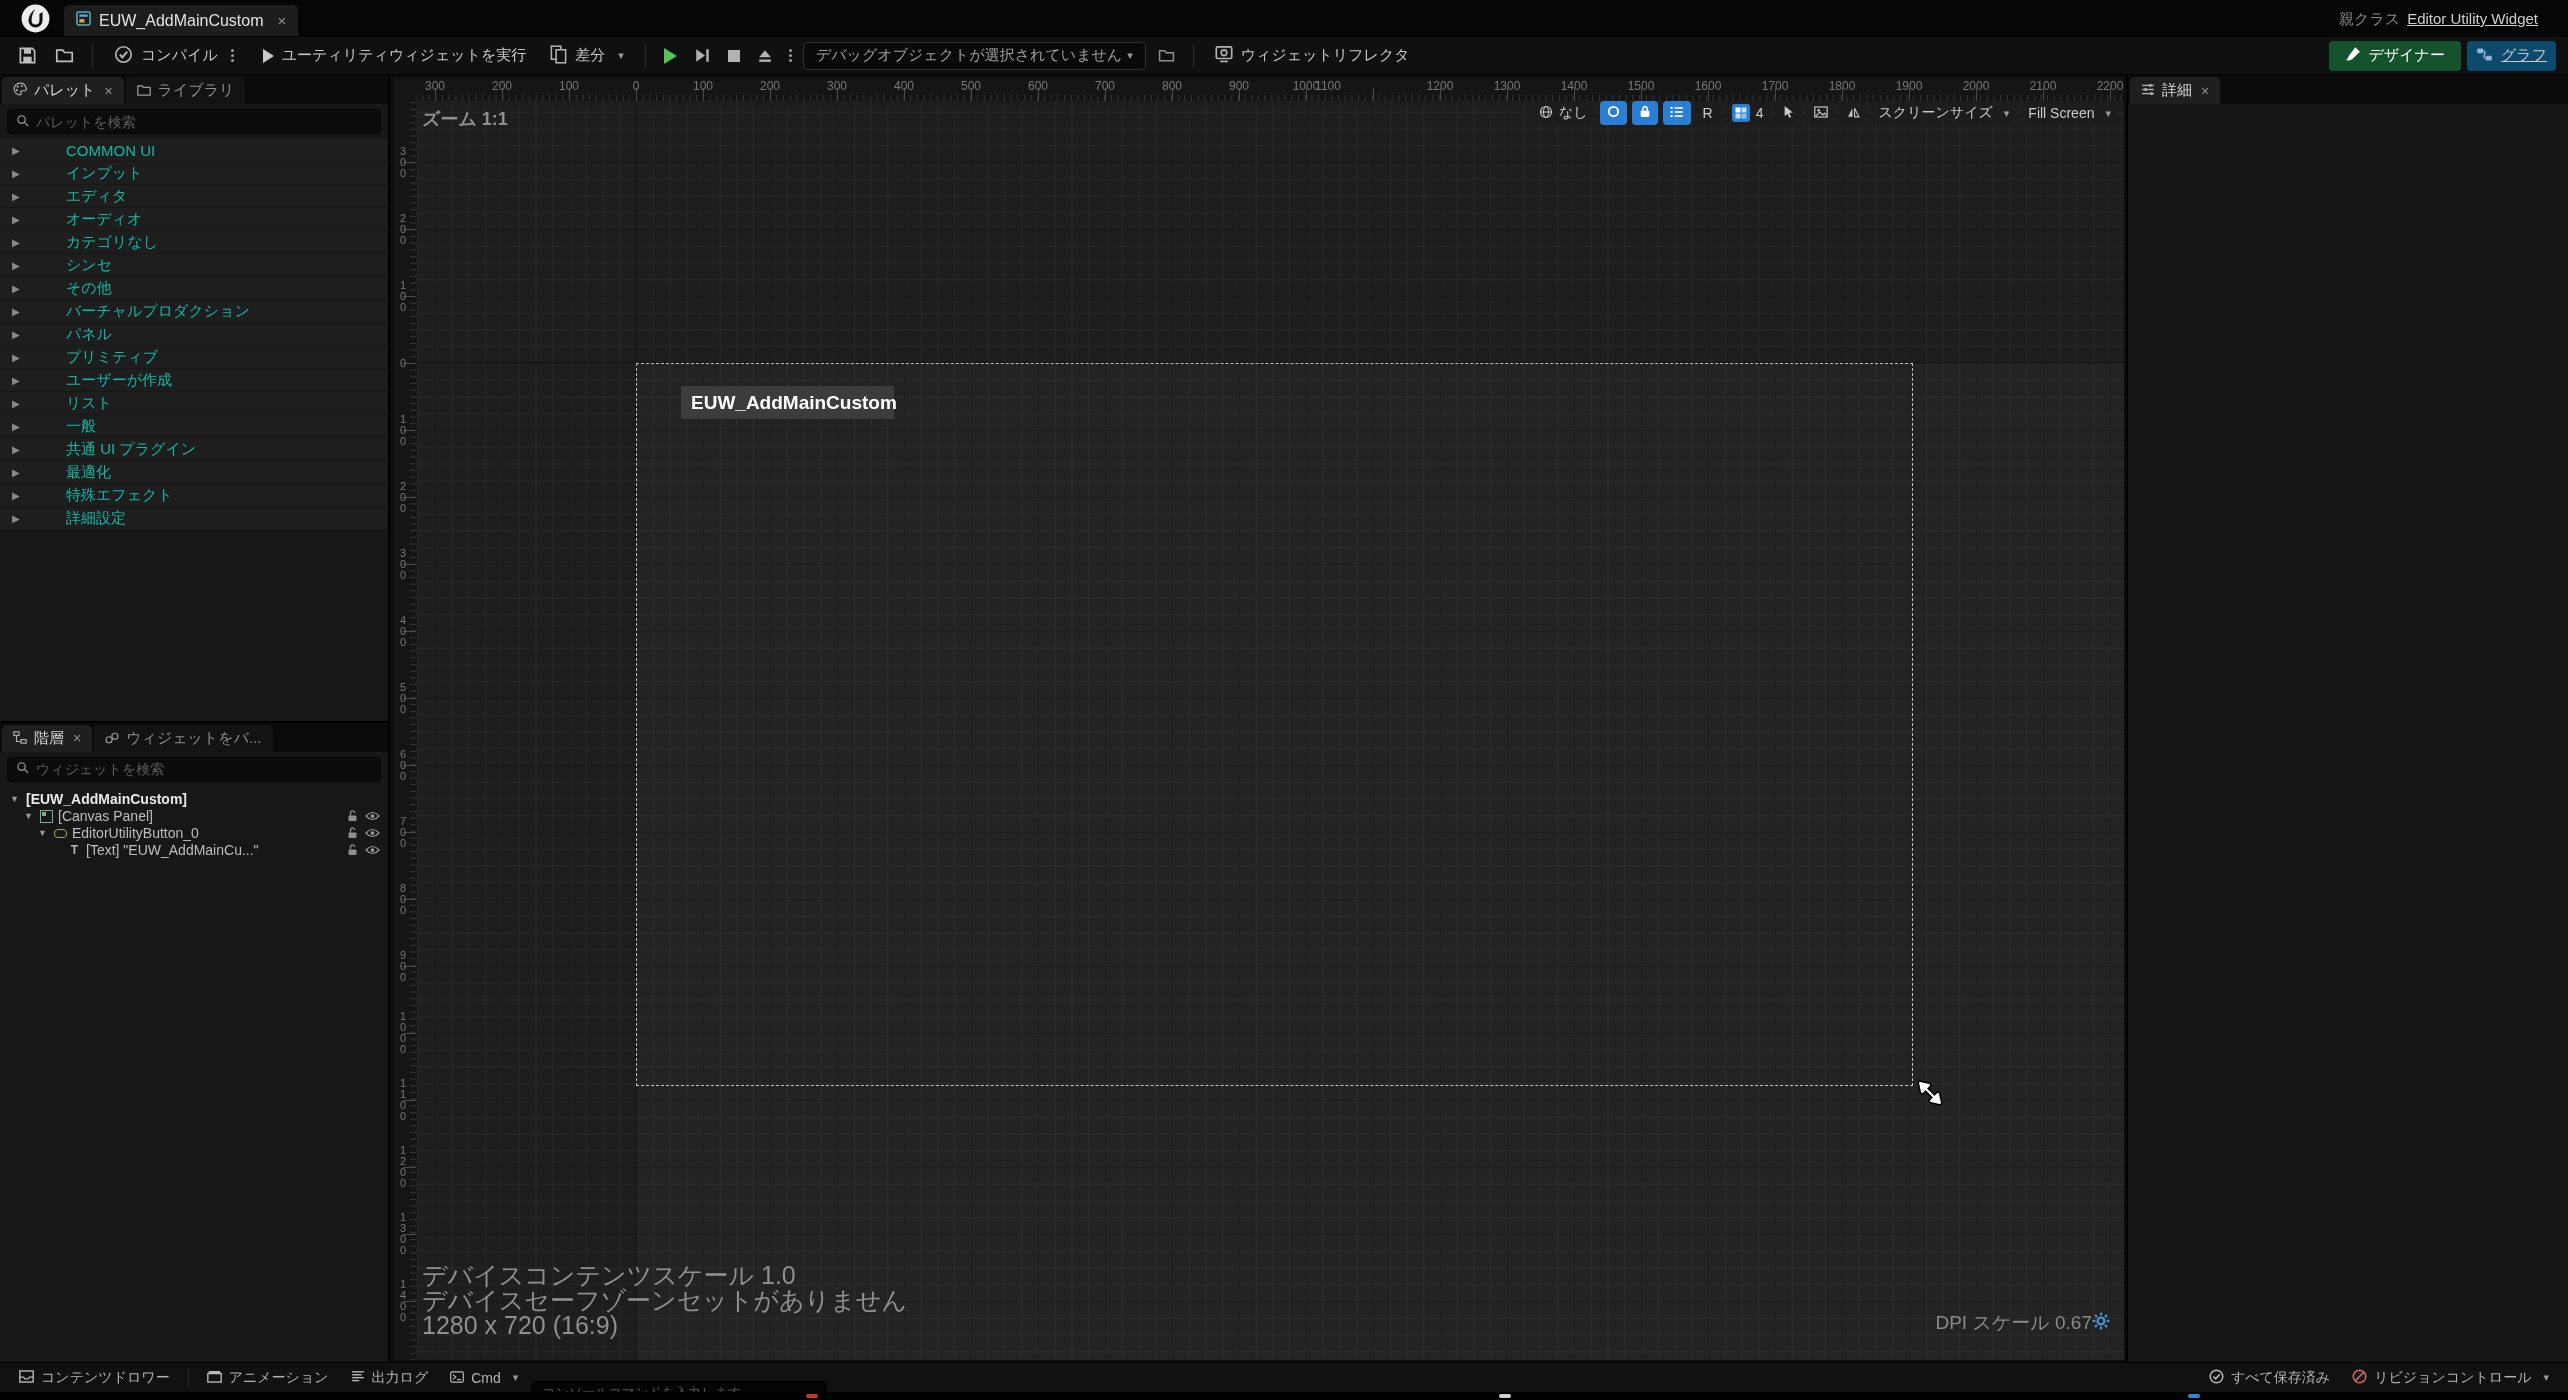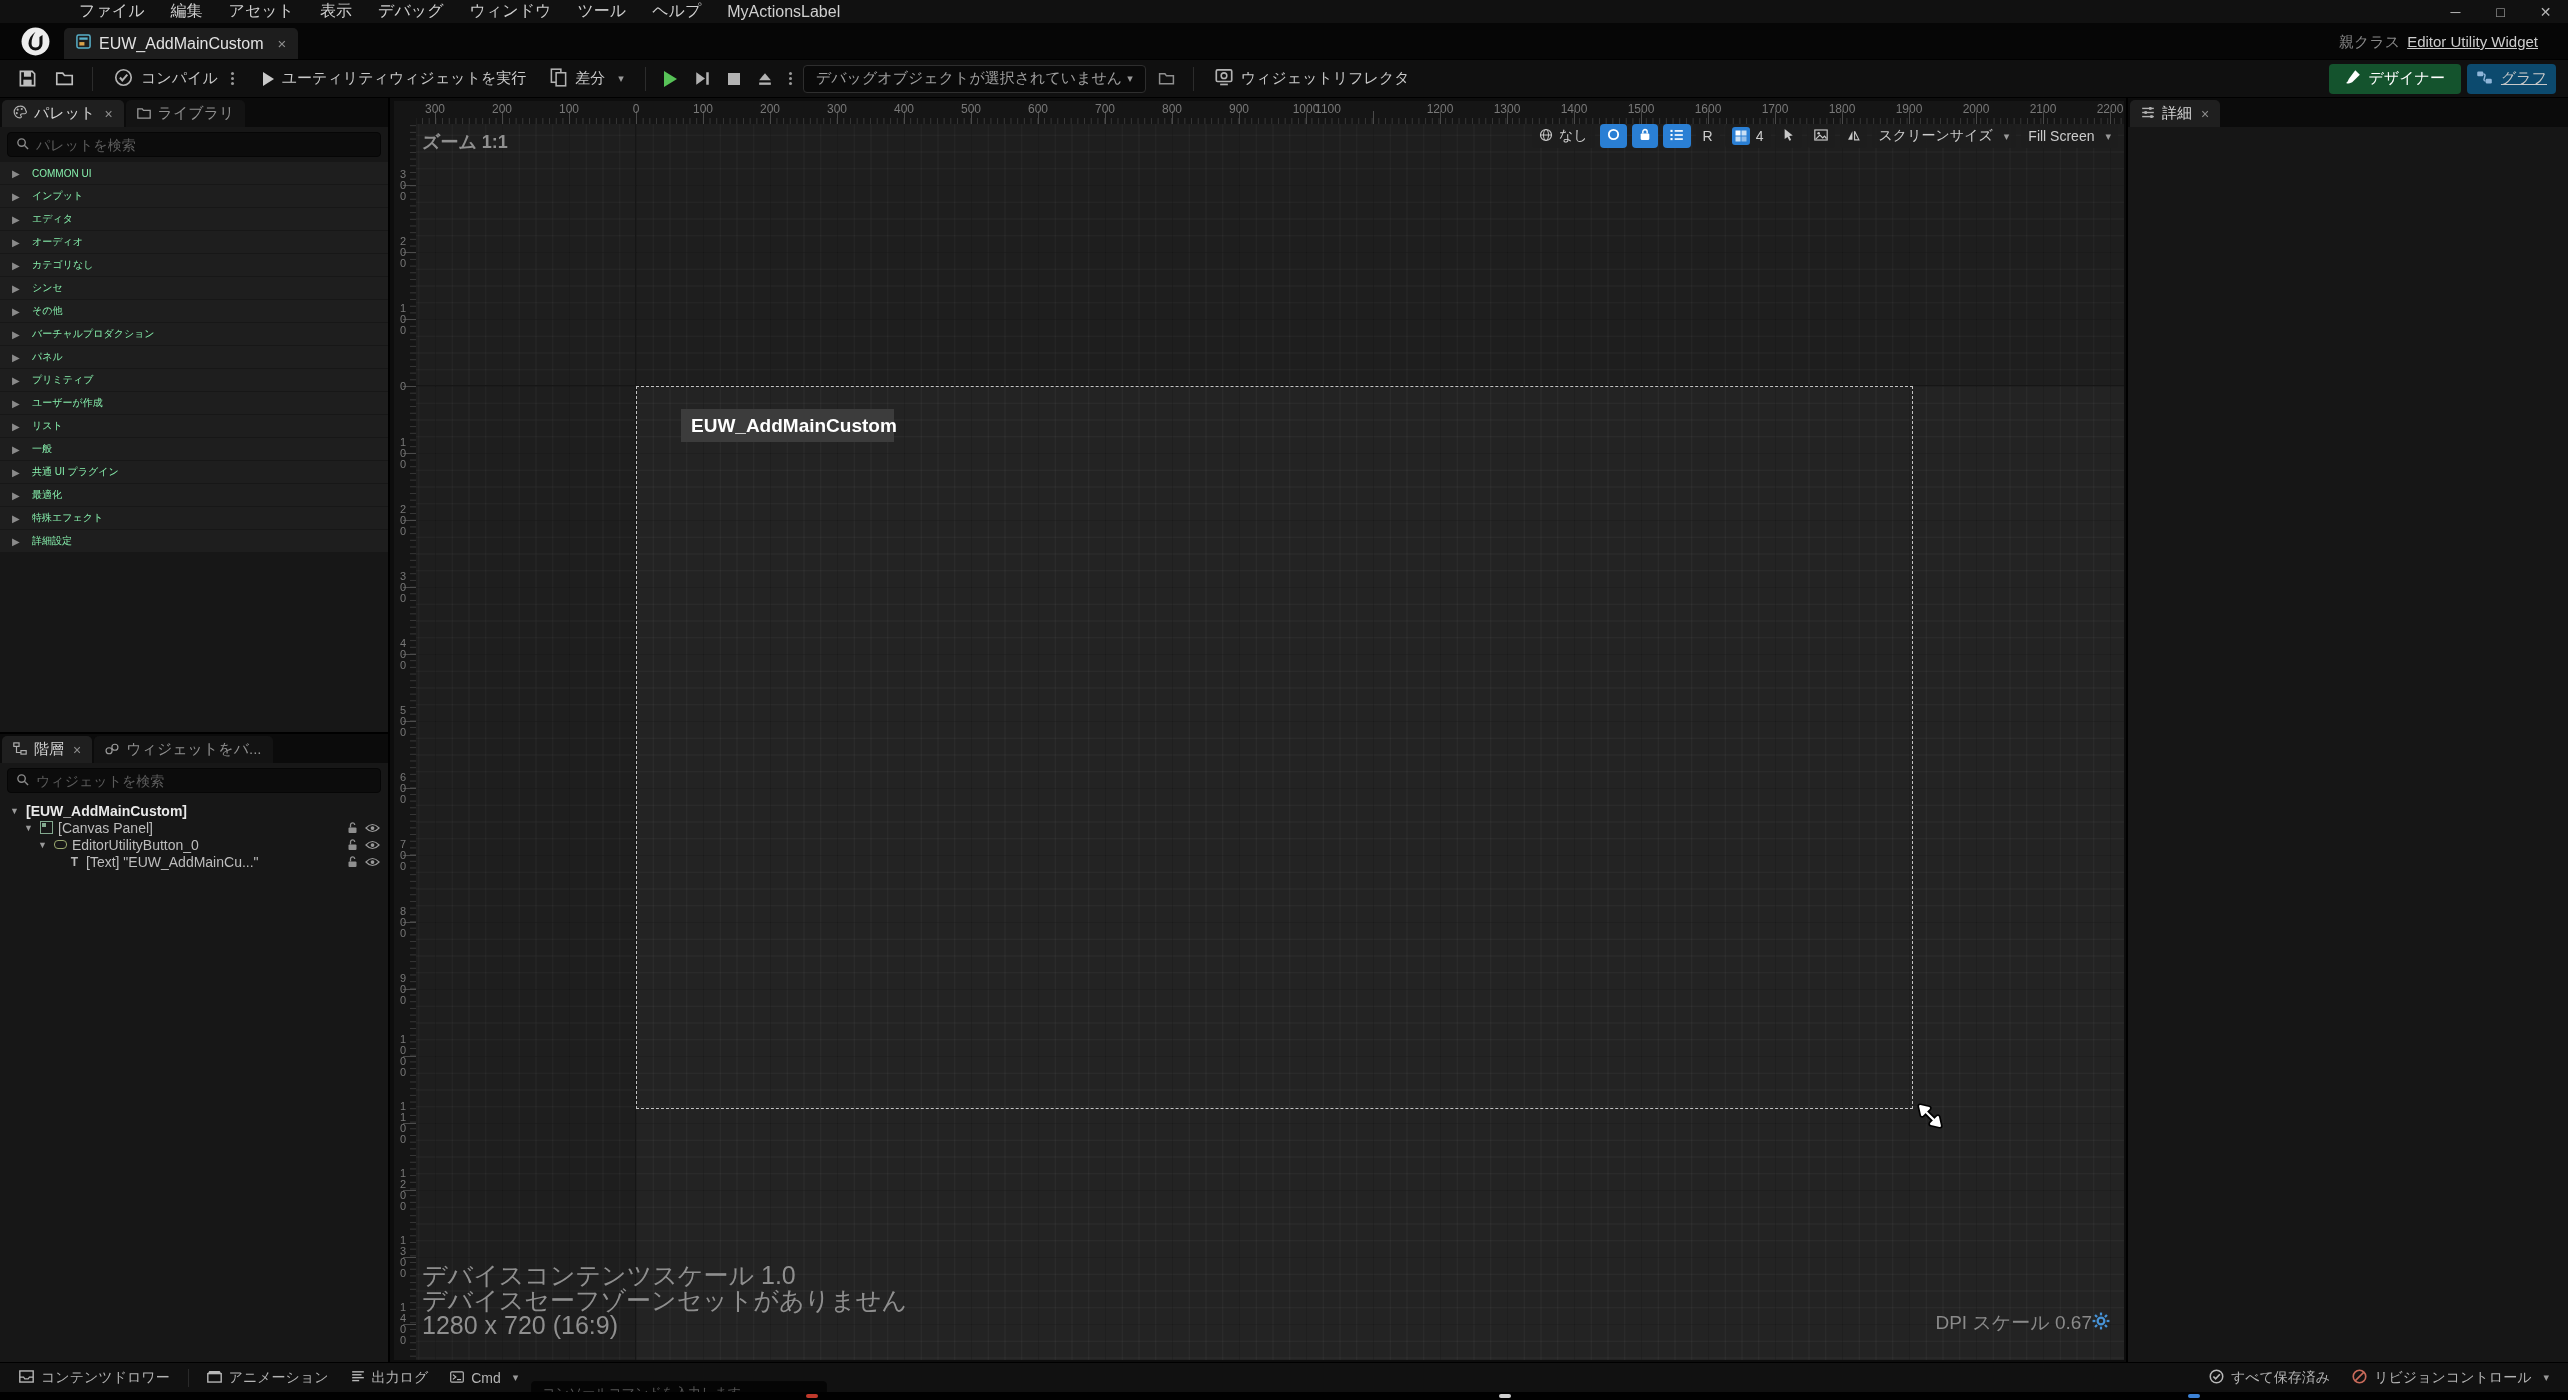--- a/index.html
+++ b/index.html
@@ -47,21 +47,21 @@
   .ptab { height:27px; display:flex; align-items:center; gap:7px; padding:0 11px; background:#131313; color:#8f8f8f; border-radius:5px 5px 0 0; font-size:15px; }
   .ptab.active { background:#1f1f1f; color:#d6d6d6; }
   .ptab .tab-close { margin-left:2px; font-size:14px; }
   .search-row { padding:5px 7px; flex:none; }
   .search-field { height:25px; background:#0c0c0c; border:1px solid #060606; border-radius:4px; display:flex; align-items:center; padding:0 8px; gap:7px; }
   .search-field input { flex:1; background:transparent; border:none; outline:none; color:#cfcfcf; font-size:14px; font-family:inherit; }
   .search-field input::placeholder { color:#5c5c5c; }
   .cat-list { flex:1; overflow:hidden; }
   .cat-row { height:22px; margin-bottom:1px; background:#1e1e1e; display:flex; align-items:center; padding-left:12px; gap:9px; }
   .tri { color:#8a8a8a; font-size:10px; width:11px; flex:none; }
-  .cat-label { font-size:10px; color:#86efac; }
+  .cat-label { font-size:15px; color:#14b8a6;margin-left:34px; }
   .tree-list { flex:1; overflow:hidden; padding-top:4px; }
   .tree-row { height:17px; display:flex; align-items:center; gap:5px; padding-right:8px; }
   .tri2 { color:#9a9a9a; font-size:9px; width:11px; flex:none; }
   .tree-label { font-size:14px; color:#bdbdbd; white-space:nowrap; }
   .tree-row.bold .tree-label { font-weight:bold; color:#e9e9e9; }
   .ticon { width:13px; height:13px; display:inline-flex; align-items:center; justify-content:center; flex:none; position:relative; }
   .ticon-canvas { border:1px solid #83a98f; }
   .ticon-canvas::before { content:""; position:absolute; left:1px; top:1px; width:4px; height:4px; background:#83a98f; }
   .ticon-button { height:9px; border:1px solid #9aa86f; border-radius:4px; }
   .ticon-text { color:#b8b8b8; font-weight:bold; font-size:12px; }
@@ -118,38 +118,20 @@
   .ssep { width:1px; height:18px; background:#2a2a2a; margin:0 5px; flex:none; }
 
   .bottom-strip { height:8px; background:#010101; position:relative; flex:none; }
   .dot { position:absolute; bottom:2px; width:12px; height:4px; border-radius:2px; }
 </style>
 </head>
 <body>
 
 <div class="app">
 
-  <div class="menubar">
-    <div style="display:flex;height:100%">
-        <div class="menu-item">ファイル</div>
-        <div class="menu-item">編集</div>
-        <div class="menu-item">アセット</div>
-        <div class="menu-item">表示</div>
-        <div class="menu-item">デバッグ</div>
-        <div class="menu-item">ウィンドウ</div>
-        <div class="menu-item">ツール</div>
-        <div class="menu-item">ヘルプ</div>
-        <div class="menu-item">MyActionsLabel</div>
-      </div>
-    <div class="win-controls">
-      <div class="winbtn">─</div>
-      <div class="winbtn">□</div>
-      <div class="winbtn">✕</div>
-    </div>
-  </div>
 
   <div class="tabbar">
     <div class="ue-logo">
       <svg width="31" height="31" viewBox="0 0 30 30">
           <circle cx="15" cy="15" r="13.5" fill="#ededed"></circle>
           <path d="M15 5.5 C10.5 8.8 8.2 12.8 8.2 17 a6.8 6.8 0 0 0 13.6 0 V8.6 l-3 2.1 v6.3 a3.8 3.8 0 0 1 -7.6 0 c0-4 1-7.6 3.8-11.5 Z" fill="#101010"></path>
         </svg>
     </div>
     <div class="asset-tab">
       <span>

